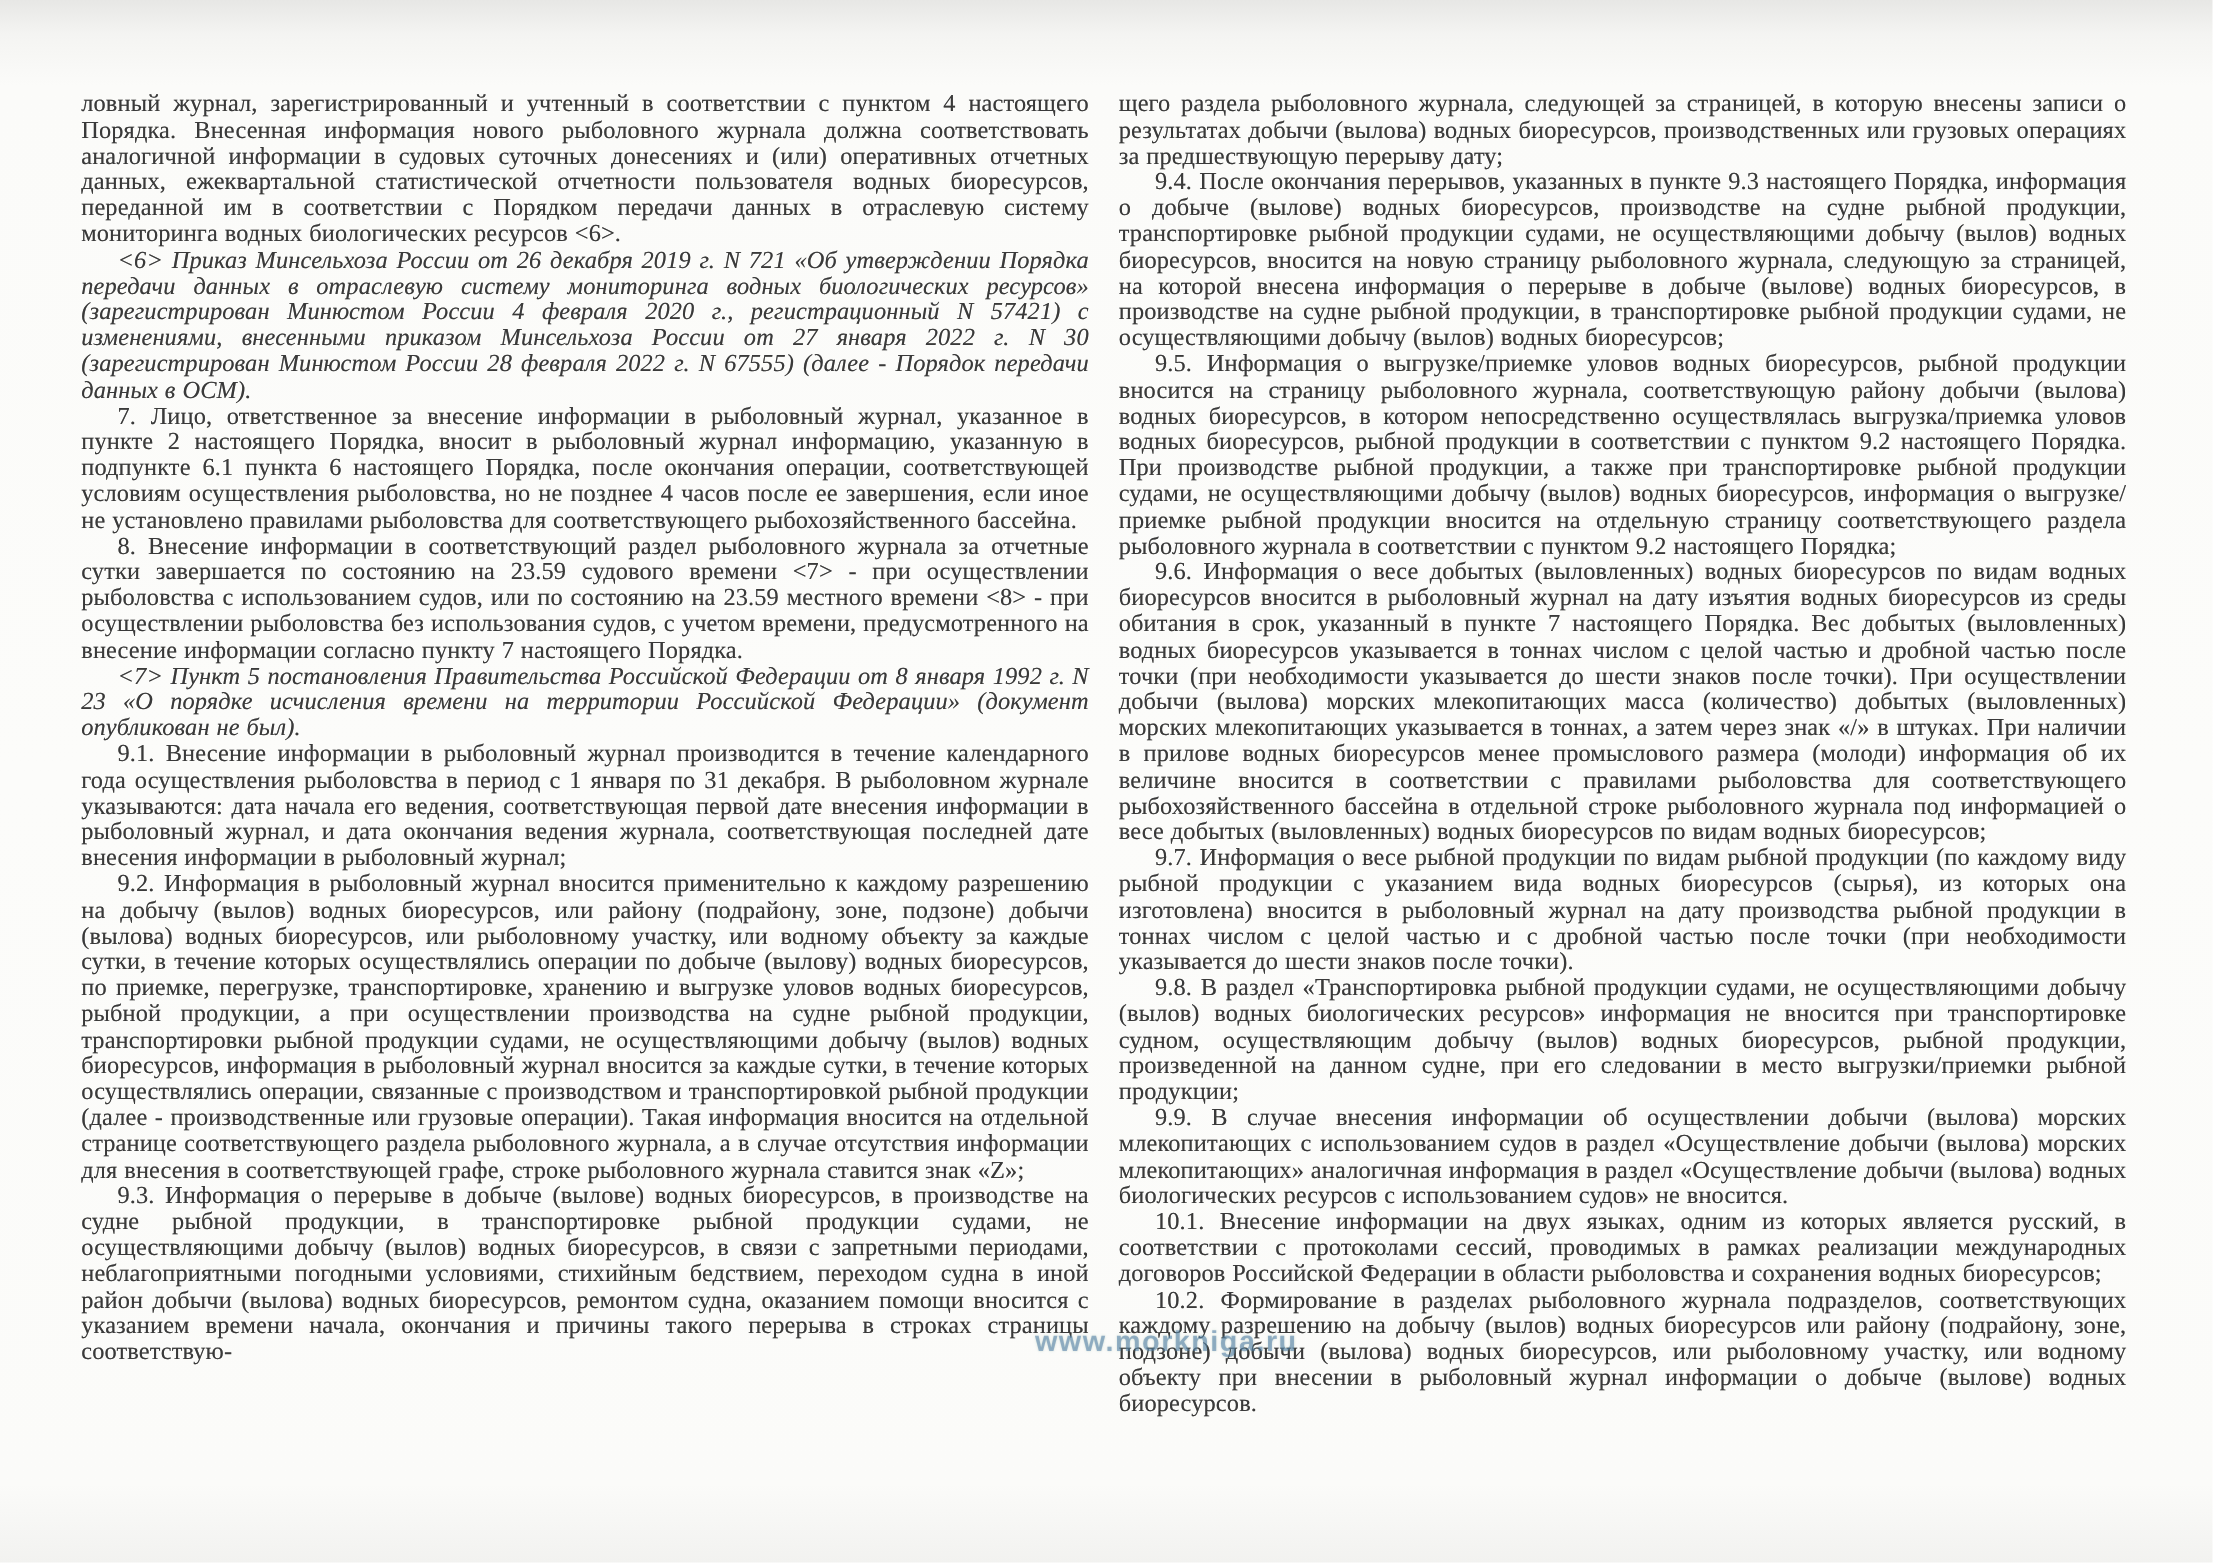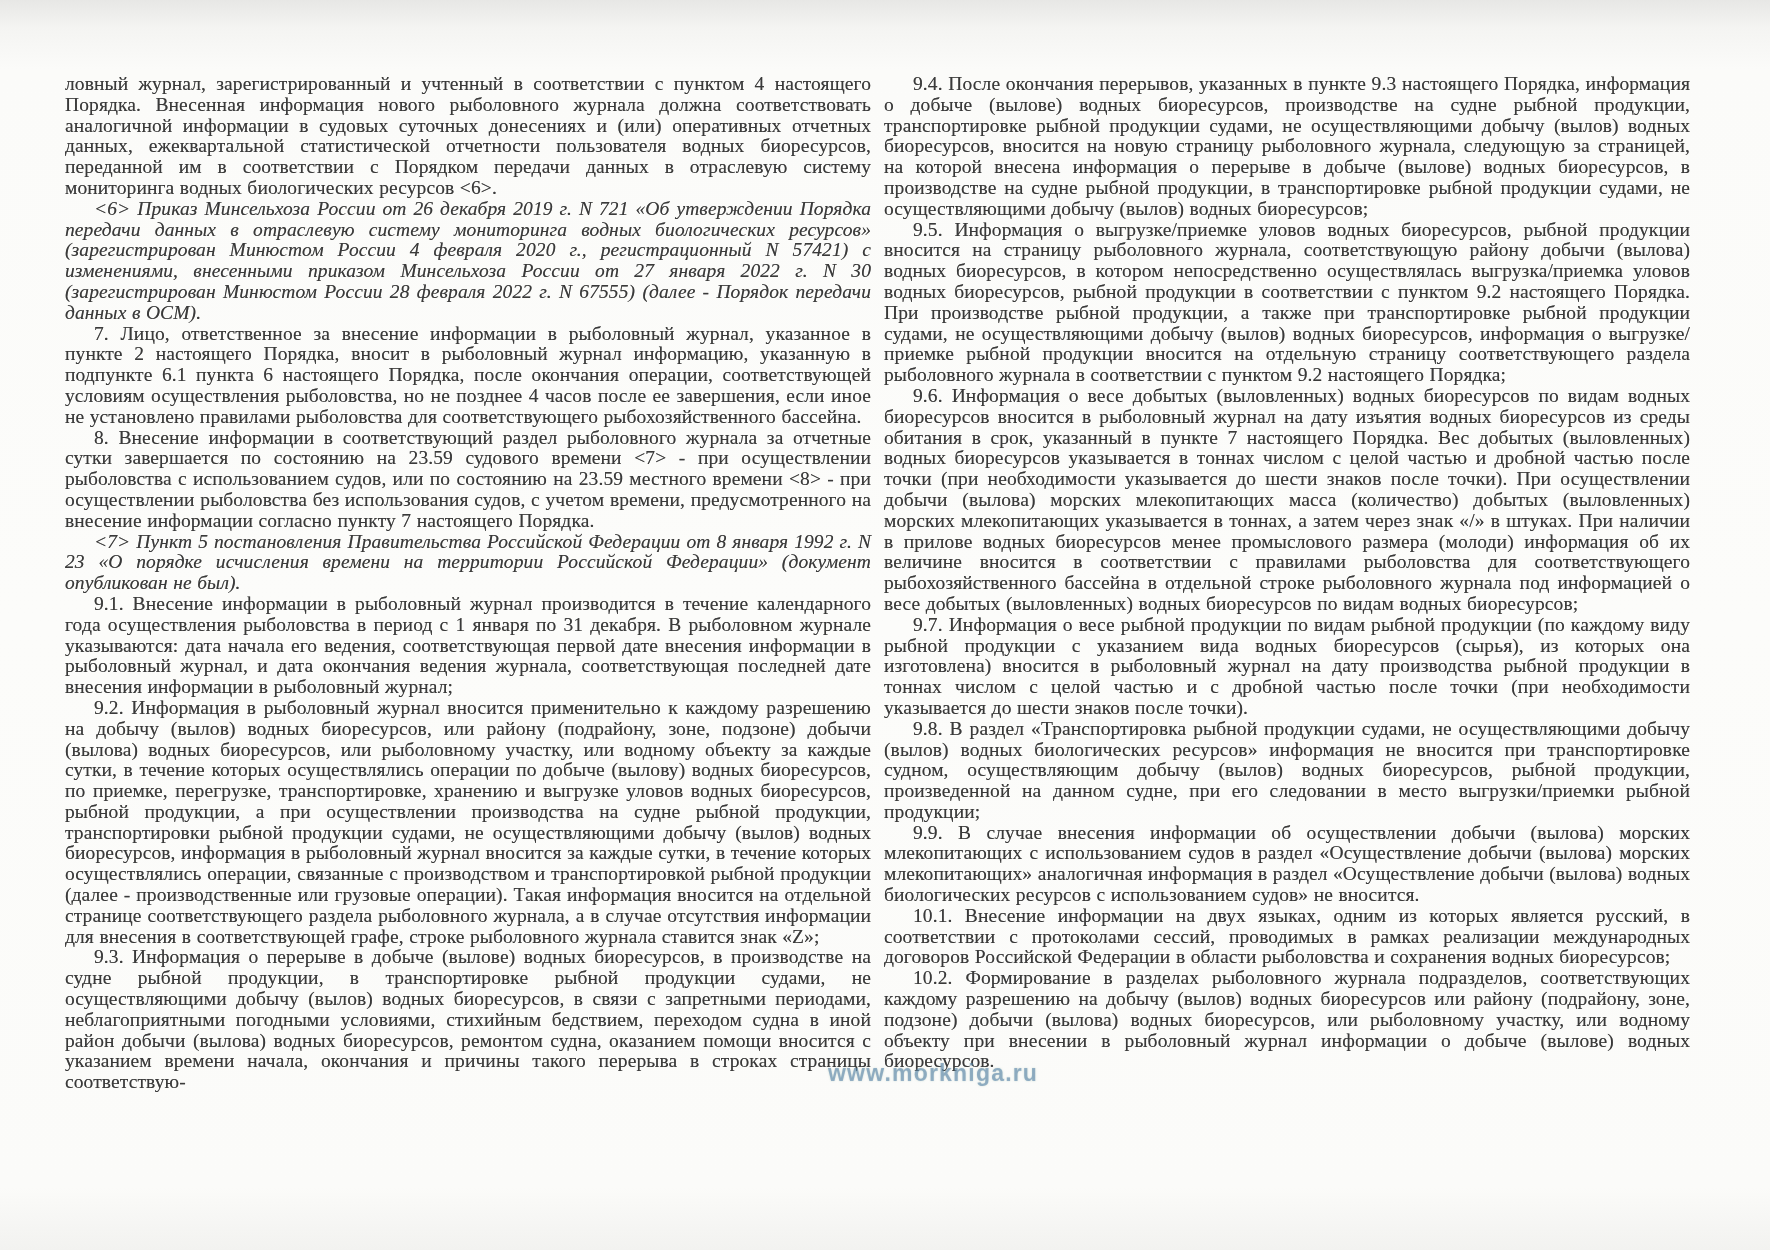--- a/index.html
+++ b/index.html
@@ -20,21 +20,21 @@
       #fbfbf9 95%,
       #f2f2f0 100%);
     font-family: "Liberation Serif", serif;
   }
   .page-content {
     position: absolute;
     left: 65px;
     top: 74px;
     width: 1637px;
     display: flex;
-    gap: 13px;
+    gap: 24px;
   }
   .col {
     width: 806px;
     flex: 0 0 806px;
   }
   .col p {
     margin: 0;
     padding: 0;
     text-align: justify;
     text-indent: 29px;
@@ -76,20 +76,21 @@
     <p class="footnote">&lt;6&gt; Приказ Минсельхоза России от 26 декабря 2019 г. N 721 «Об утверждении Порядка передачи данных в отраслевую систему мониторинга водных биологических ресурсов» (зарегистрирован Минюстом России 4 февраля 2020 г., регистрационный N 57421) с изменениями, внесенными приказом Минсельхоза России от 27 января 2022 г. N 30 (зарегистрирован Минюстом России 28 февраля 2022 г. N 67555) (далее - Порядок передачи данных в ОСМ).</p>
     <p>7. Лицо, ответственное за внесение информации в рыболовный журнал, указанное в пункте 2 настоящего Порядка, вносит в рыболовный журнал информацию, указанную в подпункте 6.1 пункта 6 настоящего Порядка, после окончания операции, соответствующей условиям осуществления рыболовства, но не позднее 4 часов после ее завершения, если иное не установлено правилами рыболовства для соответствующего рыбохозяйственного бассейна.</p>
     <p>8. Внесение информации в соответствующий раздел рыболовного журнала за отчетные сутки завершается по состоянию на 23.59 судового времени &lt;7&gt; - при осуществлении рыболовства с использованием судов, или по состоянию на 23.59 местного времени &lt;8&gt; - при осуществлении рыболовства без использования судов, с учетом времени, предусмотренного на внесение информации согласно пункту 7 настоящего Порядка.</p>
     <p class="footnote">&lt;7&gt; Пункт 5 постановления Правительства Российской Федерации от 8 января 1992 г. N 23 «О порядке исчисления времени на территории Российской Федерации» (документ опубликован не был).</p>
     <p>9.1. Внесение информации в рыболовный журнал производится в течение календарного года осуществления рыболовства в период с 1 января по 31 декабря. В рыболовном журнале указываются: дата начала его ведения, соответствующая первой дате внесения информации в рыболовный журнал, и дата окончания ведения журнала, соответствующая последней дате внесения информации в рыболовный журнал;</p>
     <p>9.2. Информация в рыболовный журнал вносится применительно к каждому разрешению на добычу (вылов) водных биоресурсов, или району (подрайону, зоне, подзоне) добычи (вылова) водных биоресурсов, или рыболовному участку, или водному объекту за каждые сутки, в течение которых осуществлялись операции по добыче (вылову) водных биоресурсов, по приемке, перегрузке, транспортировке, хранению и выгрузке уловов водных биоресурсов, рыбной продукции, а при осуществлении производства на судне рыбной продукции, транспортировки рыбной продукции судами, не осуществляющими добычу (вылов) водных биоресурсов, информация в рыболовный журнал вносится за каждые сутки, в течение которых осуществлялись операции, связанные с производством и транспортировкой рыбной продукции (далее - производственные или грузовые операции). Такая информация вносится на отдельной странице соответствующего раздела рыболовного журнала, а в случае отсутствия информации для внесения в соответствующей графе, строке рыболовного журнала ставится знак «Z»;</p>
     <p>9.3. Информация о перерыве в добыче (вылове) водных биоресурсов, в производстве на судне рыбной продукции, в транспортировке рыбной продукции судами, не осуществляющими добычу (вылов) водных биоресурсов, в связи с запретными периодами, неблагоприятными погодными условиями, стихийным бедствием, переходом судна в иной район добычи (вылова) водных биоресурсов, ремонтом судна, оказанием помощи вносится с указанием времени начала, окончания и причины такого перерыва в строках страницы соответствую-</p>
   </div>
 
   <div class="col">
+    <p class="continuation">щего раздела рыболовного журнала, следующей за страницей, в которую внесены записи о результатах добычи (вылова) водных биоресурсов, производственных или грузовых операциях за предшествующую перерыву дату;</p>
     <p>9.4. После окончания перерывов, указанных в пункте 9.3 настоящего Порядка, информация о добыче (вылове) водных биоресурсов, производстве на судне рыбной продукции, транспортировке рыбной продукции судами, не осуществляющими добычу (вылов) водных биоресурсов, вносится на новую страницу рыболовного журнала, следующую за страницей, на которой внесена информация о перерыве в добыче (вылове) водных биоресурсов, в производстве на судне рыбной продукции, в транспортировке рыбной продукции судами, не осуществляющими добычу (вылов) водных биоресурсов;</p>
     <p>9.5. Информация о выгрузке/приемке уловов водных биоресурсов, рыбной продукции вносится на страницу рыболовного журнала, соответствующую району добычи (вылова) водных биоресурсов, в котором непосредственно осуществлялась выгрузка/приемка уловов водных биоресурсов, рыбной продукции в соответствии с пунктом 9.2 настоящего Порядка. При производстве рыбной продукции, а также при транспортировке рыбной продукции судами, не осуществляющими добычу (вылов) водных биоресурсов, информация о выгрузке/приемке рыбной продукции вносится на отдельную страницу соответствующего раздела рыболовного журнала в соответствии с пунктом 9.2 настоящего Порядка;</p>
     <p>9.6. Информация о весе добытых (выловленных) водных биоресурсов по видам водных биоресурсов вносится в рыболовный журнал на дату изъятия водных биоресурсов из среды обитания в срок, указанный в пункте 7 настоящего Порядка. Вес добытых (выловленных) водных биоресурсов указывается в тоннах числом с целой частью и дробной частью после точки (при необходимости указывается до шести знаков после точки). При осуществлении добычи (вылова) морских млекопитающих масса (количество) добытых (выловленных) морских млекопитающих указывается в тоннах, а затем через знак «/» в штуках. При наличии в прилове водных биоресурсов менее промыслового размера (молоди) информация об их величине вносится в соответствии с правилами рыболовства для соответствующего рыбохозяйственного бассейна в отдельной строке рыболовного журнала под информацией о весе добытых (выловленных) водных биоресурсов по видам водных биоресурсов;</p>
     <p>9.7. Информация о весе рыбной продукции по видам рыбной продукции (по каждому виду рыбной продукции с указанием вида водных биоресурсов (сырья), из которых она изготовлена) вносится в рыболовный журнал на дату производства рыбной продукции в тоннах числом с целой частью и с дробной частью после точки (при необходимости указывается до шести знаков после точки).</p>
     <p>9.8. В раздел «Транспортировка рыбной продукции судами, не осуществляющими добычу (вылов) водных биологических ресурсов» информация не вносится при транспортировке судном, осуществляющим добычу (вылов) водных биоресурсов, рыбной продукции, произведенной на данном судне, при его следовании в место выгрузки/приемки рыбной продукции;</p>
     <p>9.9. В случае внесения информации об осуществлении добычи (вылова) морских млекопитающих с использованием судов в раздел «Осуществление добычи (вылова) морских млекопитающих» аналогичная информация в раздел «Осуществление добычи (вылова) водных биологических ресурсов с использованием судов» не вносится.</p>
     <p>10.1. Внесение информации на двух языках, одним из которых является русский, в соответствии с протоколами сессий, проводимых в рамках реализации международных договоров Российской Федерации в области рыболовства и сохранения водных биоресурсов;</p>
     <p>10.2. Формирование в разделах рыболовного журнала подразделов, соответствующих каждому разрешению на добычу (вылов) водных биоресурсов или району (подрайону, зоне, подзоне) добычи (вылова) водных биоресурсов, или рыболовному участку, или водному объекту при внесении в рыболовный журнал информации о добыче (вылове) водных биоресурсов.</p>
   </div>
 

